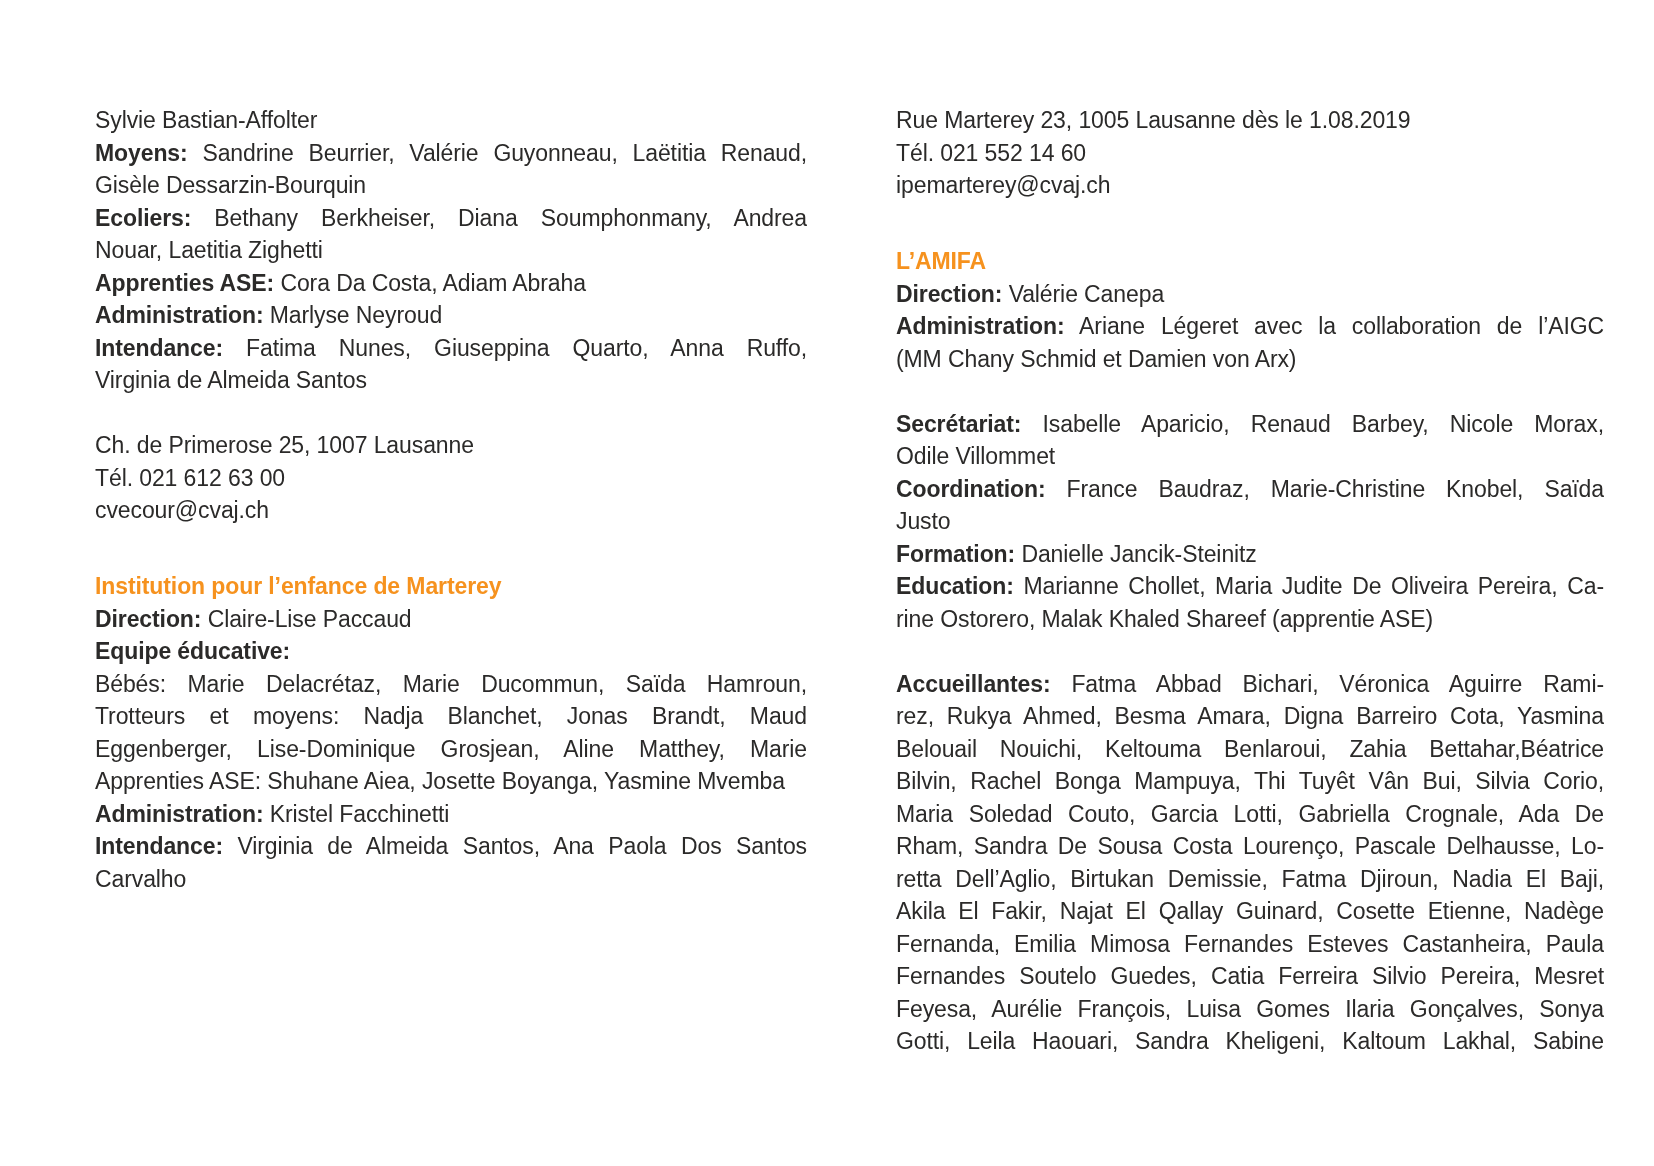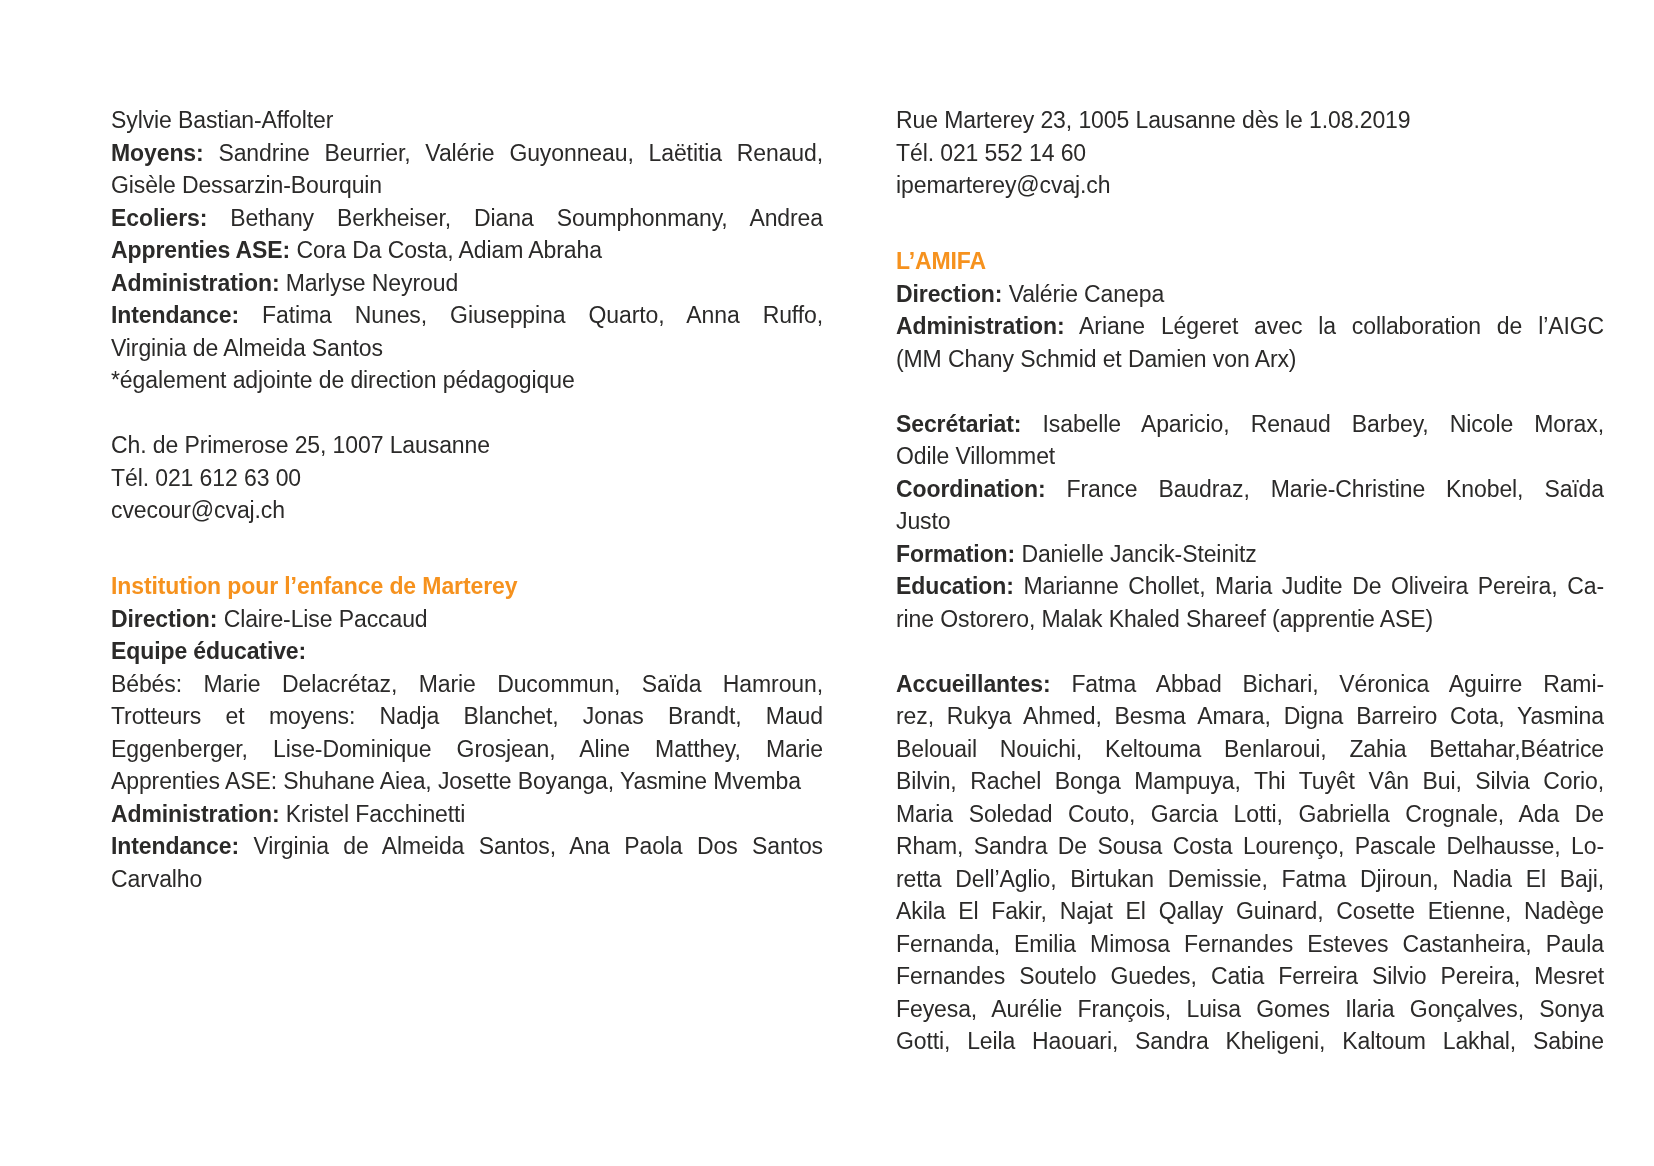--- a/index.html
+++ b/index.html
@@ -12,21 +12,21 @@
     color: var(--text, #2b2a29);
     overflow: hidden;
   }
   .col {
     position: absolute;
     top: 104px;
     font-size: 23px;
     line-height: 32.5px;
     letter-spacing: -0.1px;
   }
-  .col-left  { left: 111px;  width: 712px; }
+  .col-left  { left: 95px;  width: 712px; }
   .col-right { left: 896px; width: 708px; }
   .line { height: 32.5px; white-space: nowrap; }
   .line.just {
     white-space: normal;
     text-align: justify;
     text-align-last: justify;
     overflow: hidden;
   }
   .line.heading { color: var(--accent, #f6921e); font-weight: bold; margin-top: 11px; }
   .lbl { font-weight: bold; }
@@ -34,25 +34,25 @@
 </style>
 </head>
 <body>
 
 <div class="page">
   <div class="col col-left">
       <div class="line"><span>Sylvie Bastian-Affolter</span></div>
       <div class="line just"><span class="lbl">Moyens:</span><span> Sandrine Beurrier, Valérie Guyonneau, Laëtitia Renaud,</span></div>
       <div class="line"><span>Gisèle Dessarzin-Bourquin</span></div>
       <div class="line just"><span class="lbl">Ecoliers:</span><span> Bethany Berkheiser, Diana Soumphonmany, Andrea</span></div>
+      <div class="line"><span>Nouar, Laetitia Zighetti</span></div>
       <div class="line"><span class="lbl">Apprenties ASE:</span><span> Cora Da Costa, Adiam Abraha</span></div>
       <div class="line"><span class="lbl">Administration:</span><span> Marlyse Neyroud</span></div>
       <div class="line just"><span class="lbl">Intendance:</span><span> Fatima Nunes, Giuseppina Quarto, Anna Ruffo,</span></div>
       <div class="line"><span>Virginia de Almeida Santos</span></div>
-      <div class="line"><span>*également adjointe de direction pédagogique</span></div>
       <div class="spacer"></div>
       <div class="line"><span>Ch. de Primerose 25, 1007 Lausanne</span></div>
       <div class="line"><span>Tél. 021 612 63 00</span></div>
       <div class="line"><span>cvecour@cvaj.ch</span></div>
       <div class="spacer"></div>
       <div class="line heading"><span>Institution pour l’enfance de Marterey</span></div>
       <div class="line"><span class="lbl">Direction:</span><span> Claire-Lise Paccaud</span></div>
       <div class="line"><span class="lbl">Equipe éducative:</span></div>
       <div class="line just"><span>Bébés: Marie Delacrétaz, Marie Ducommun, Saïda Hamroun,</span></div>
       <div class="line just"><span>Trotteurs et moyens: Nadja Blanchet, Jonas Brandt, Maud</span></div>

